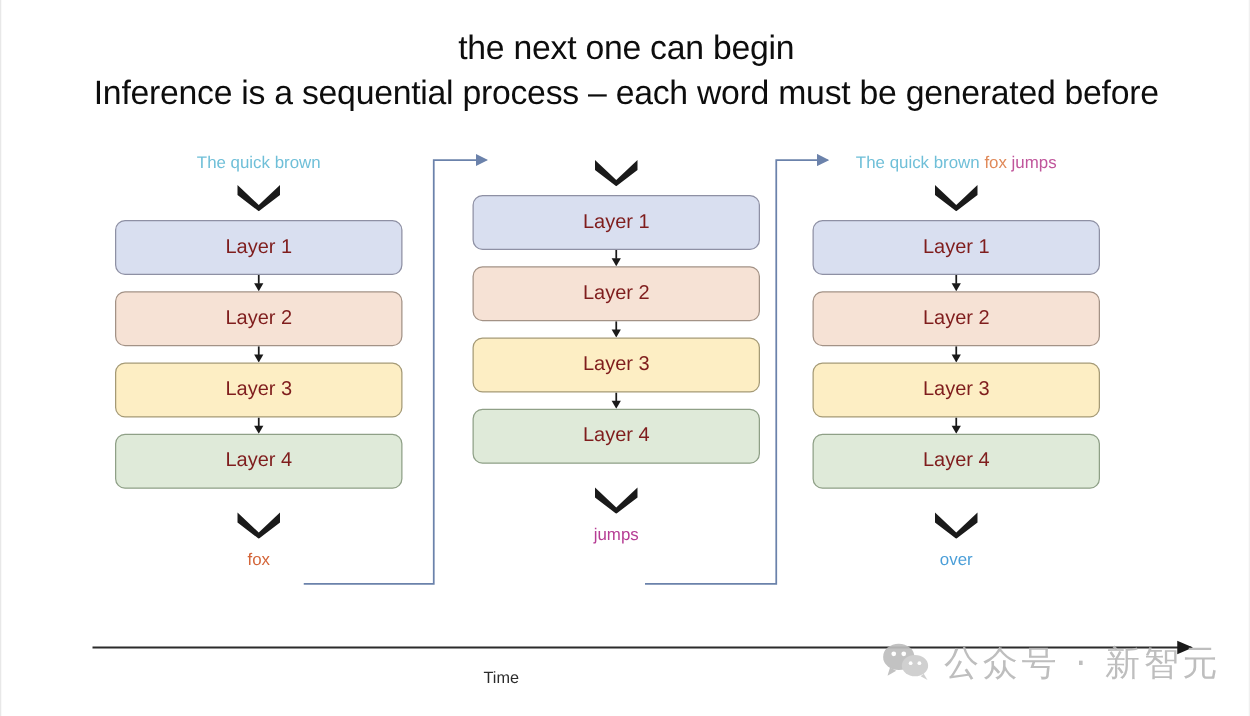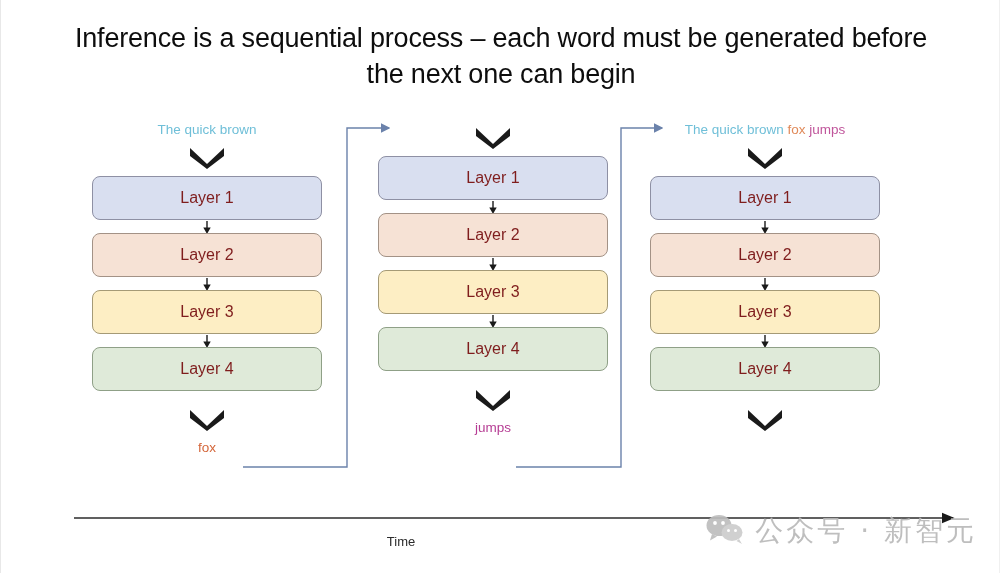--- a/index.html
+++ b/index.html
@@ -160,22 +160,22 @@
     font-family: "DejaVu Sans", sans-serif;
     white-space: nowrap;
   }
 </style>
 </head>
 <body>
 
 <div id="slide">
 
   <div id="title">
+    <span class="t-line">the next one can begin</span>
     <span class="t-line">Inference is a sequential process – each word must be generated before</span>
-    <span class="t-line">the next one can begin</span>
   </div>
 
   <div id="stage">
 
     <div class="column col-0">
       <div class="prompt">
         <span class="w-base">The quick brown</span>
       </div>
       <div class="chev">
         <svg width="38" height="24" viewBox="0 0 38 24">
@@ -309,20 +309,21 @@
           </div>
         <div class="layer-box lc-3">
             <span>Layer 4</span>
           </div>
       </div>
       <div class="out-chev">
         <svg width="38" height="24" viewBox="0 0 38 24">
             <path d="M2 3 L19 19 L36 3 L36 11 L19 24 L2 11 Z" fill="#1a1a1a"></path>
           </svg>
       </div>
+      <div class="out-word ow-over">over</div>
     </div>
 
     <svg id="wires" viewBox="0 0 1000 573">
       <defs>
         <marker id="bluehead" markerWidth="7" markerHeight="7" refX="6" refY="3.5" orient="auto">
           <path d="M0 0 L7 3.5 L0 7 Z" fill="#6b82ab"></path>
         </marker>
         <marker id="blackhead" markerWidth="8" markerHeight="8" refX="7" refY="4" orient="auto">
           <path d="M0 0.6 L8 4 L0 7.4 Z" fill="#1a1a1a"></path>
         </marker>

